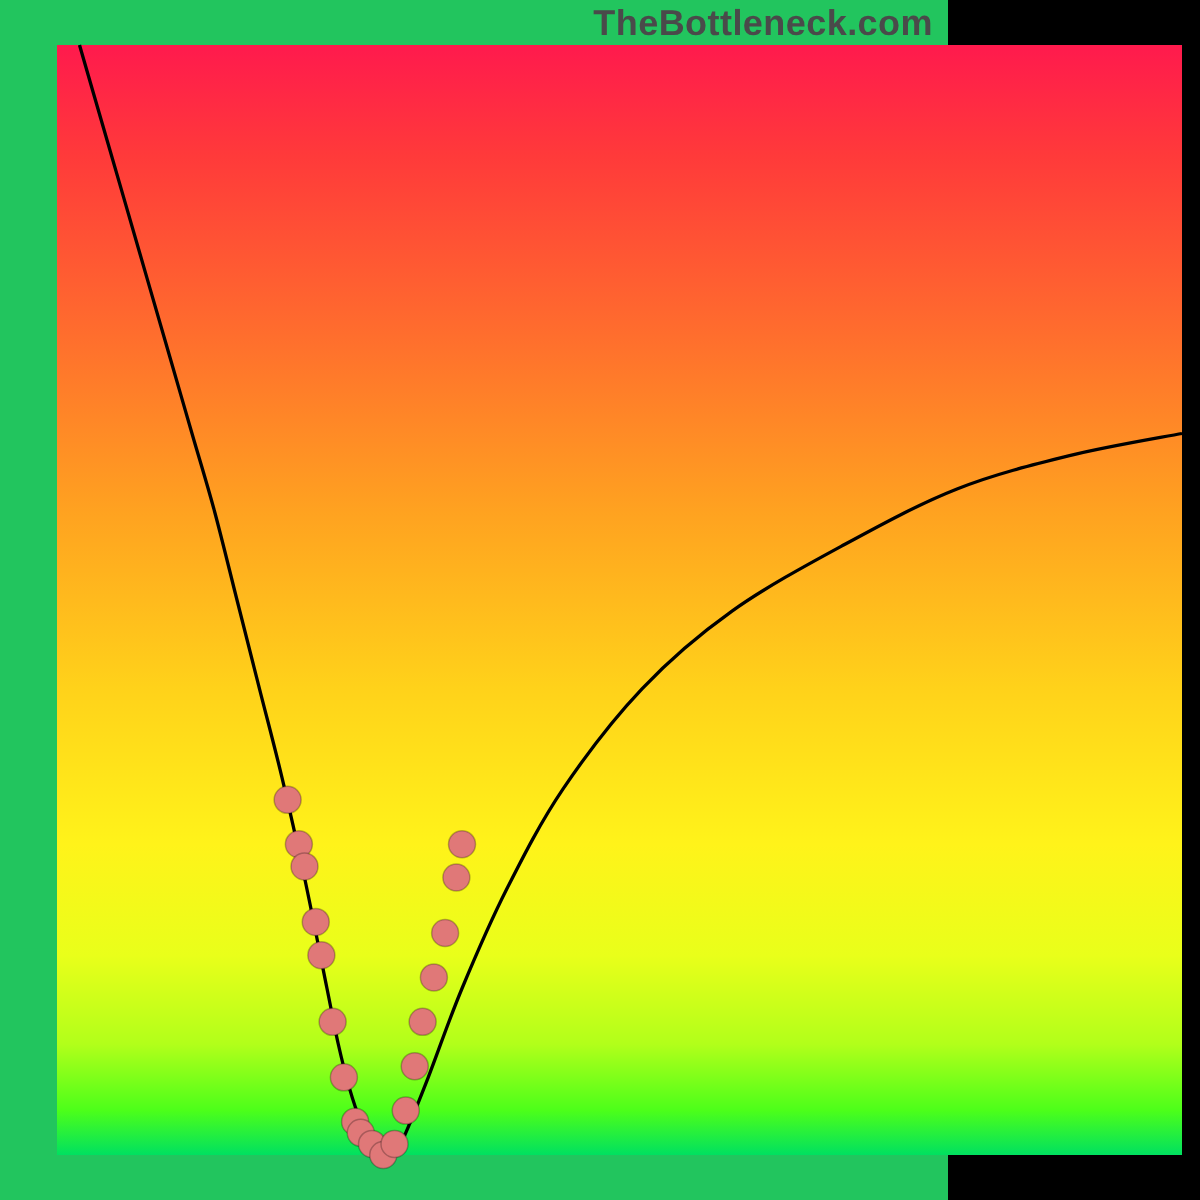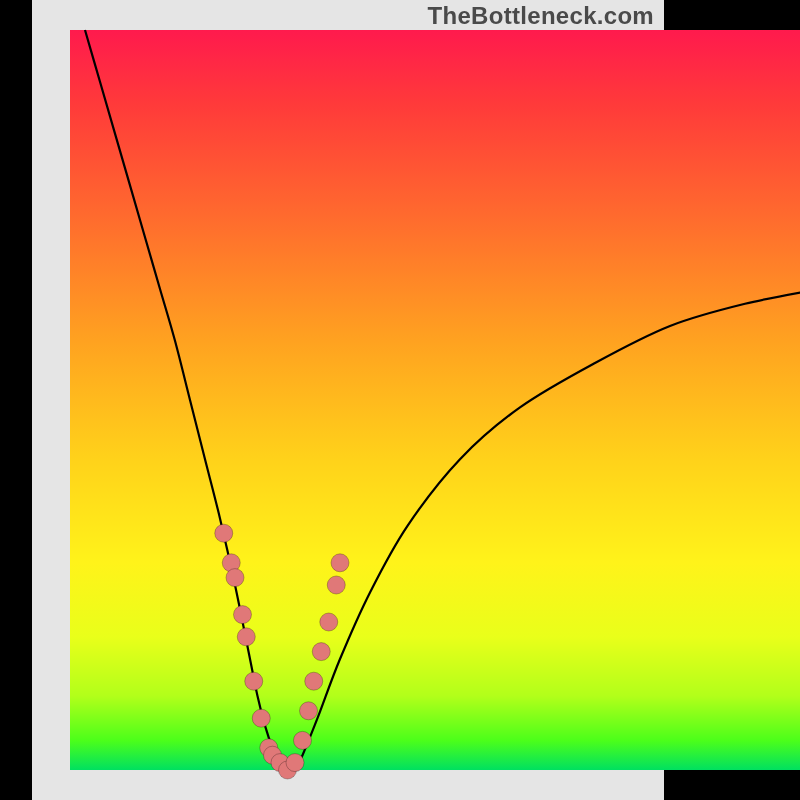--- a/index.html
+++ b/index.html
@@ -8,22 +8,21 @@
     width: 800px;
     height: 800px;
     background: #000;
     overflow: hidden;
     font-family: Arial, Helvetica, sans-serif;
   }
   .frame {
     position: relative;
     width: 632px;
     height: 800px;
-    background: #e5e5e5;
-    margin-left: 32px;
+    background: #22c55e;
   }
   .watermark {
     position: absolute;
     top: 2px;
     right: 10px;
     font-size: 24px;
     font-weight: 600;
     color: #4a4a4a;
     letter-spacing: 0.3px;
     z-index: 10;

